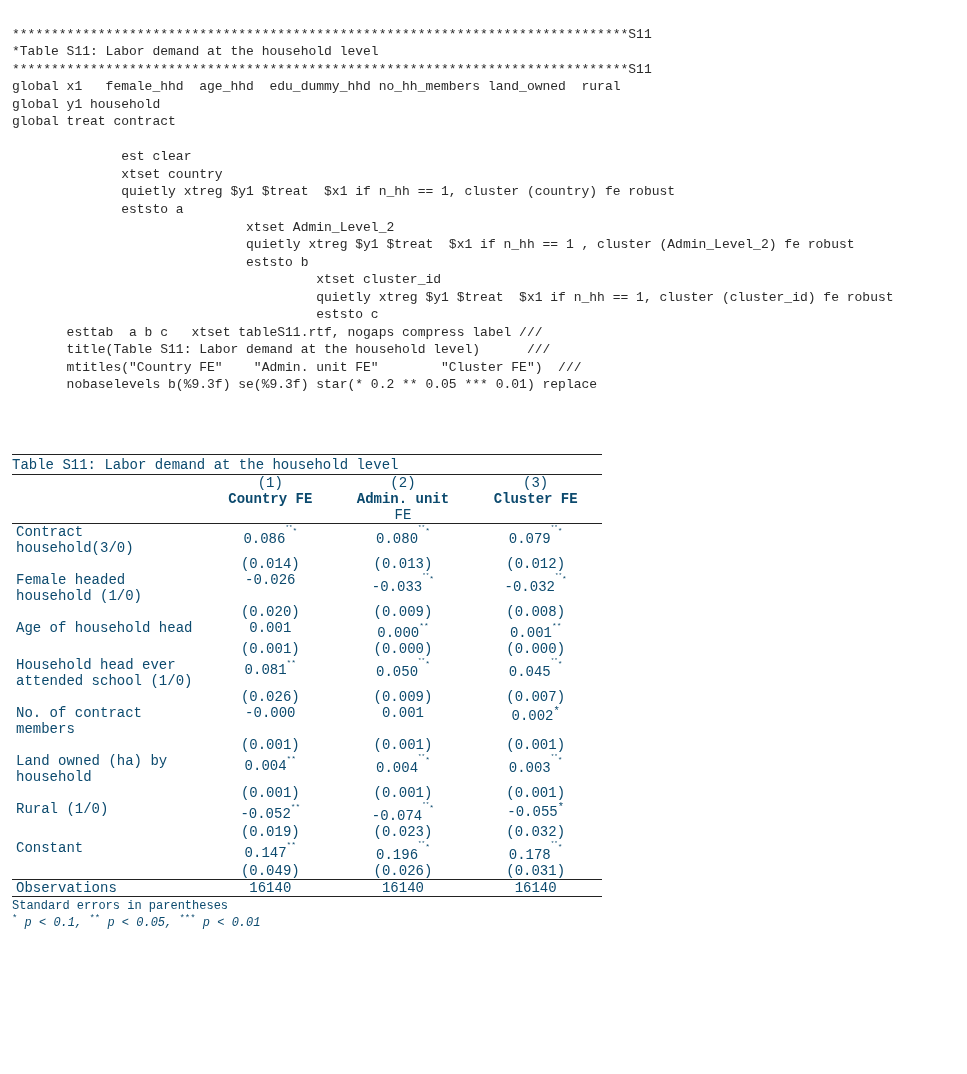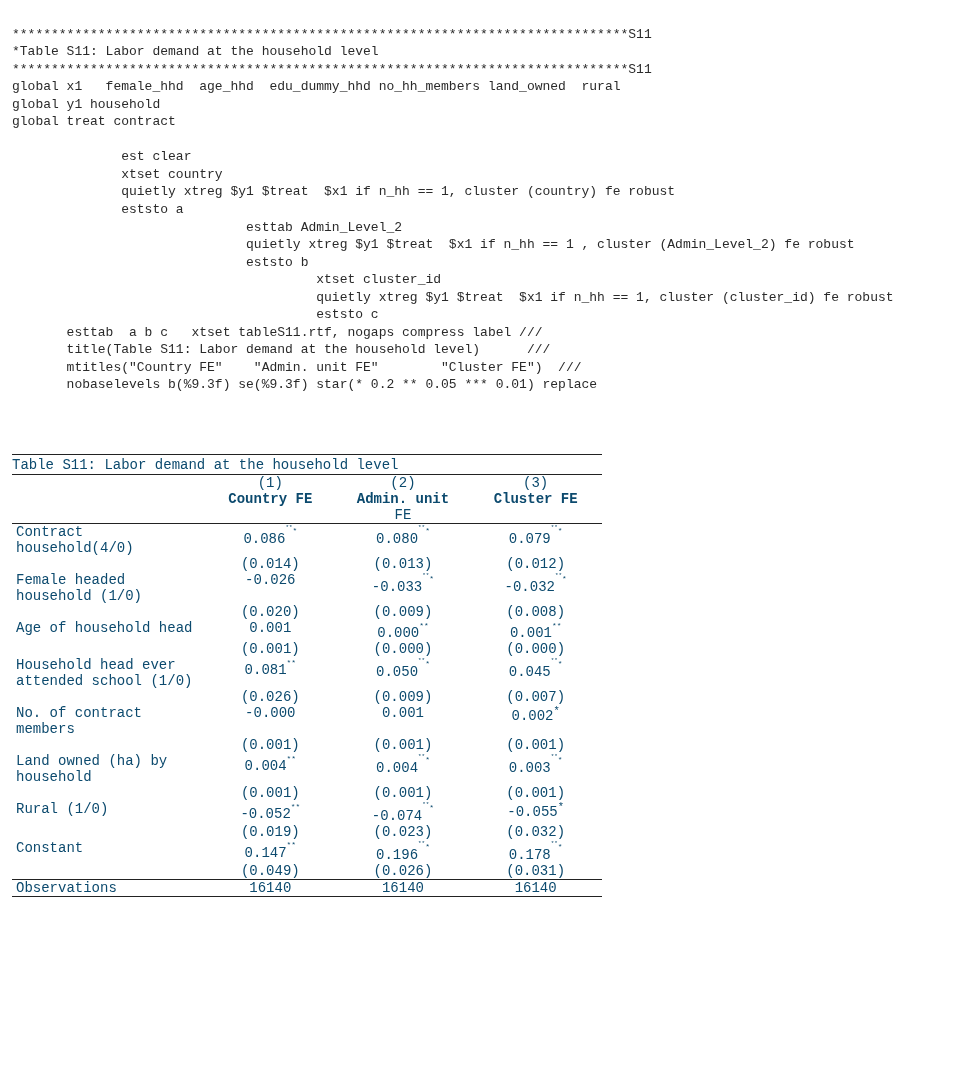--- a/index.html
+++ b/index.html
@@ -79,21 +79,21 @@
 <span>*Table S11: Labor demand at the household level</span>
 <span>*******************************************************************************S11</span>
 <span>global x1   female_hhd  age_hhd  edu_dummy_hhd no_hh_members land_owned  rural</span>
 <span>global y1 household</span>
 <span>global treat contract</span>
 <span></span>
 <span>              est clear</span>
 <span>              xtset country</span>
 <span>              quietly xtreg $y1 $treat  $x1 if n_hh == 1, cluster (country) fe robust</span>
 <span>              eststo a</span>
-<span>                              esttab Admin_Level_2</span>
+<span>                              xtset Admin_Level_2</span>
 <span>                              quietly xtreg $y1 $treat  $x1 if n_hh == 1 , cluster (Admin_Level_2) fe robust</span>
 <span>                              eststo b</span>
 <span>                                       xtset cluster_id</span>
 <span>                                       quietly xtreg $y1 $treat  $x1 if n_hh == 1, cluster (cluster_id) fe robust</span>
 <span>                                       eststo c</span>
 <span>       esttab  a b c   xtset tableS11.rtf, nogaps compress label ///</span>
 <span>       title(Table S11: Labor demand at the household level)      ///</span>
 <span>       mtitles("Country FE"    "Admin. unit FE"        "Cluster FE")  ///</span>
 <span>       nobaselevels b(%9.3f) se(%9.3f) star(* 0.2 ** 0.05 *** 0.01) replace</span>
 </div>
@@ -117,21 +117,21 @@
       <tr class="hdr-row2">
         <th class="col-label"></th>
         <th class="col-val"></th>
         <th class="col-val">FE</th>
         <th class="col-val"></th>
       </tr>
     </thead>
     <tbody>
 
       <tr>
-        <td class="col-label" rowspan="2">Contract household(4/0)</td>
+        <td class="col-label" rowspan="2">Contract household(3/0)</td>
         <td class="col-val">0.086<sup><sup><sup>*</sup><sup>*</sup></sup><sup>*</sup></sup></td>
         <td class="col-val">0.080<sup><sup><sup>*</sup><sup>*</sup></sup><sup>*</sup></sup></td>
         <td class="col-val">0.079<sup><sup><sup>*</sup><sup>*</sup></sup><sup>*</sup></sup></td>
       </tr>
       <tr>
           <td></td>
           <td></td>
           <td></td>
         </tr>
       <tr>
@@ -263,13 +263,24 @@
       </tr>
 
       <tr class="obs-row">
         <td class="col-label">Observations</td>
         <td class="col-val">16140</td>
         <td class="col-val">16140</td>
         <td class="col-val">16140</td>
       </tr>
     </tbody>
   </table>
+  <div class="footnote">
+    <div>Standard errors in parentheses</div>
+    <div>
+      <sup>*</sup>
+      <span class="sig">p &lt; 0.1, </span>
+      <sup>**</sup>
+      <span class="sig">p &lt; 0.05, </span>
+      <sup>***</sup>
+      <span class="sig"> p &lt; 0.01</span>
+    </div>
+  </div>
 </div>
 
 </body></html>

